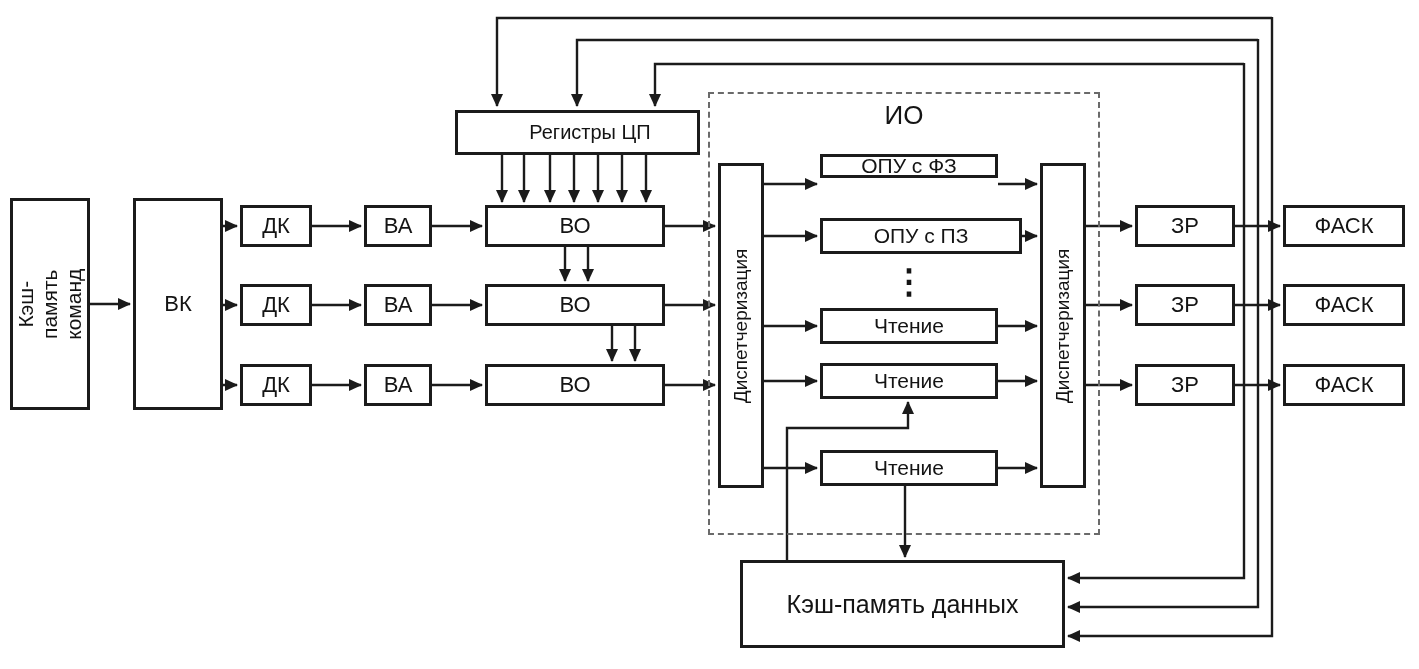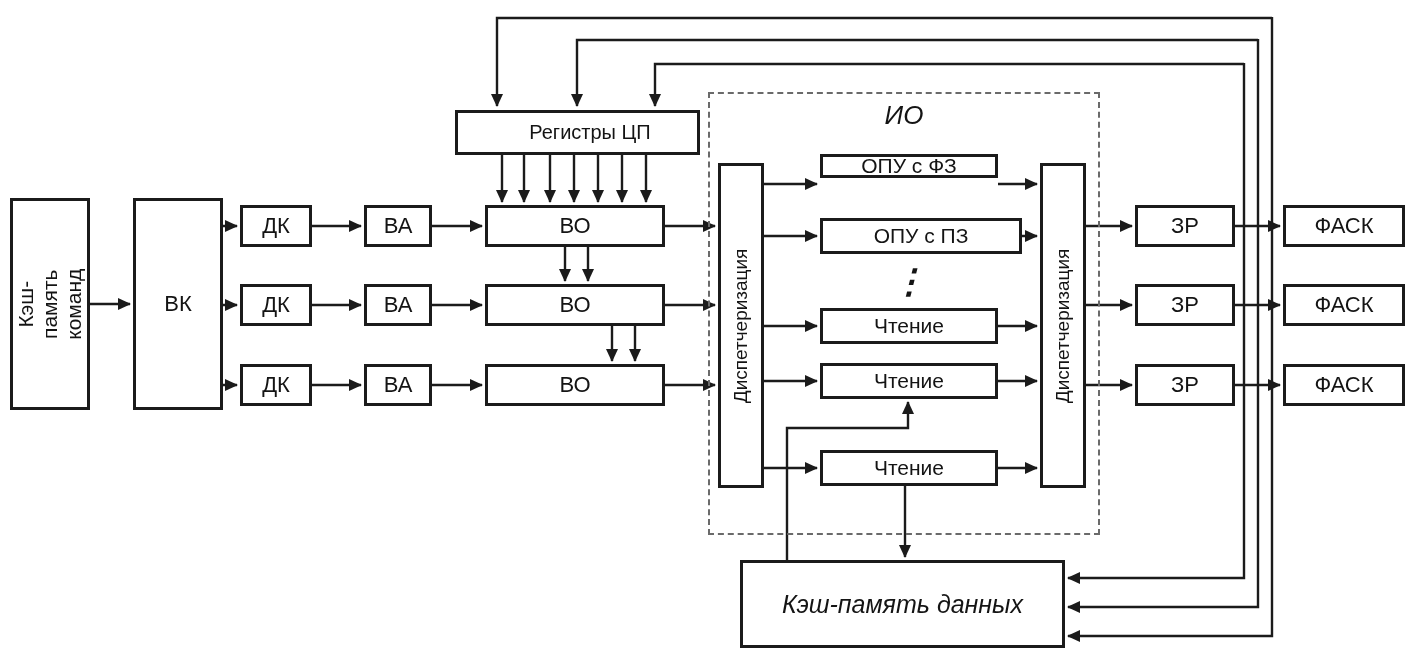--- a/index.html
+++ b/index.html
@@ -10,22 +10,22 @@
   .wires{position:absolute;left:0;top:0;}
   .box{
     position:absolute;box-sizing:border-box;background:#fff;
     border:3px solid #1b1b1b;display:flex;align-items:center;justify-content:center;
     font-size:22px;text-align:center;line-height:1.12;
   }
   .vlabel{transform:rotate(-90deg);white-space:pre-line;text-align:center;line-height:1.15;}
   .dashed{
     position:absolute;box-sizing:border-box;border:2px dashed #6a6a6a;background:transparent;
   }
-  .plain{position:absolute;background:transparent;display:flex;align-items:center;justify-content:center;font-style:italic;}
-  .fs19{font-size:19px;} .fs21{font-size:21px;} .fs24{font-size:20px;padding-left:25px;} .fs25{font-size:25px;font-style:italic;} .fs26{font-size:26px;}
+  .plain{position:absolute;background:transparent;display:flex;align-items:center;justify-content:center;}
+  .fs19{font-size:19px;} .fs21{font-size:21px;} .fs24{font-size:20px;padding-left:25px;} .fs25{font-size:25px;} .fs26{font-size:26px;}
   .dots{font-size:34px;font-weight:bold;line-height:0.9;}
 </style>
 </head>
 <body>
 
 <div class="diagram">
 
   <svg class="wires" width="1419" height="669" viewBox="0 0 1419 669">
     <defs>
       <marker id="arr" markerUnits="userSpaceOnUse" markerWidth="14" markerHeight="12" refX="12" refY="6" orient="auto">

